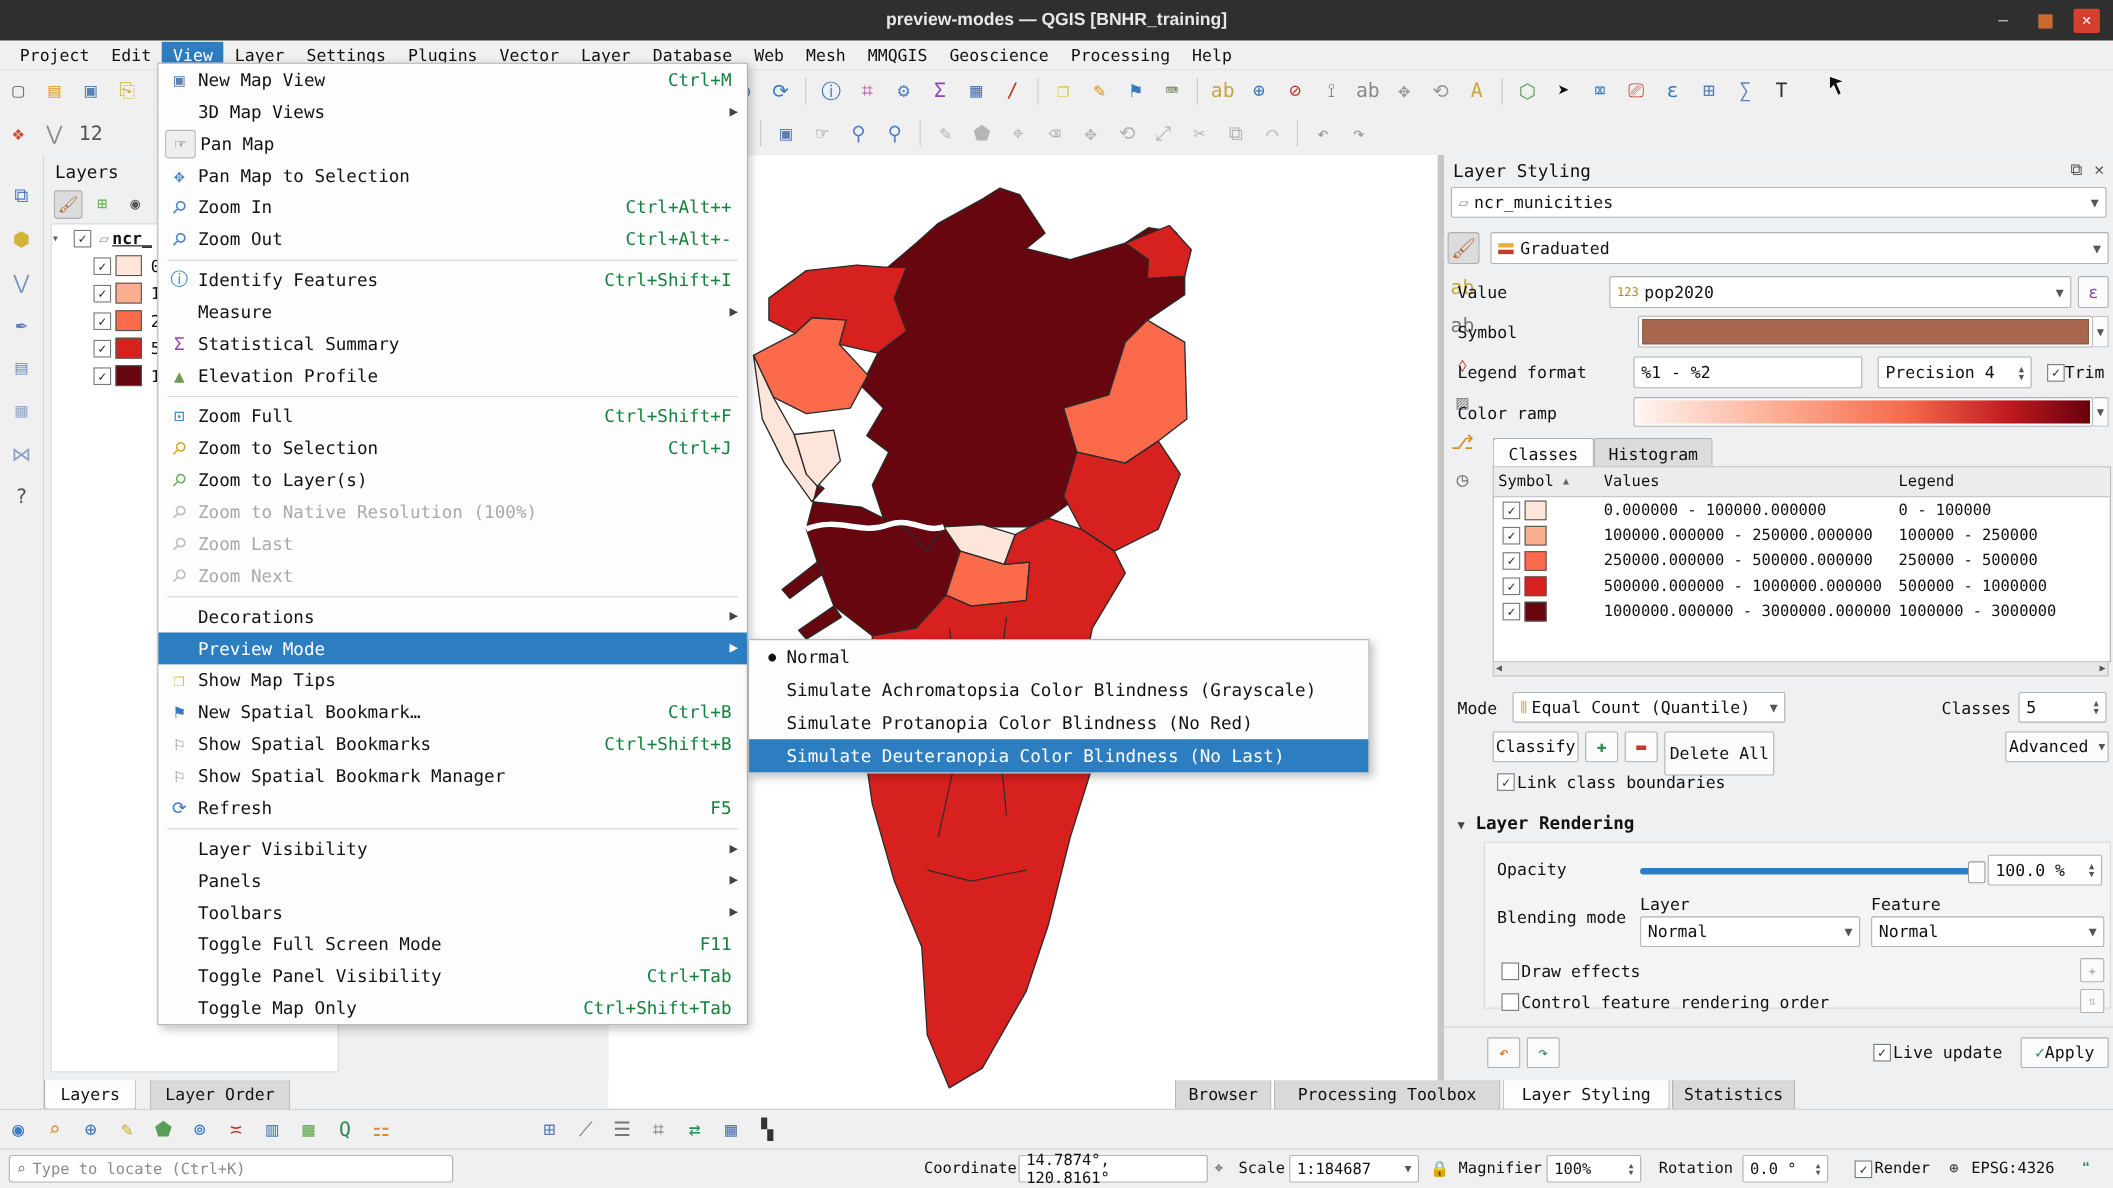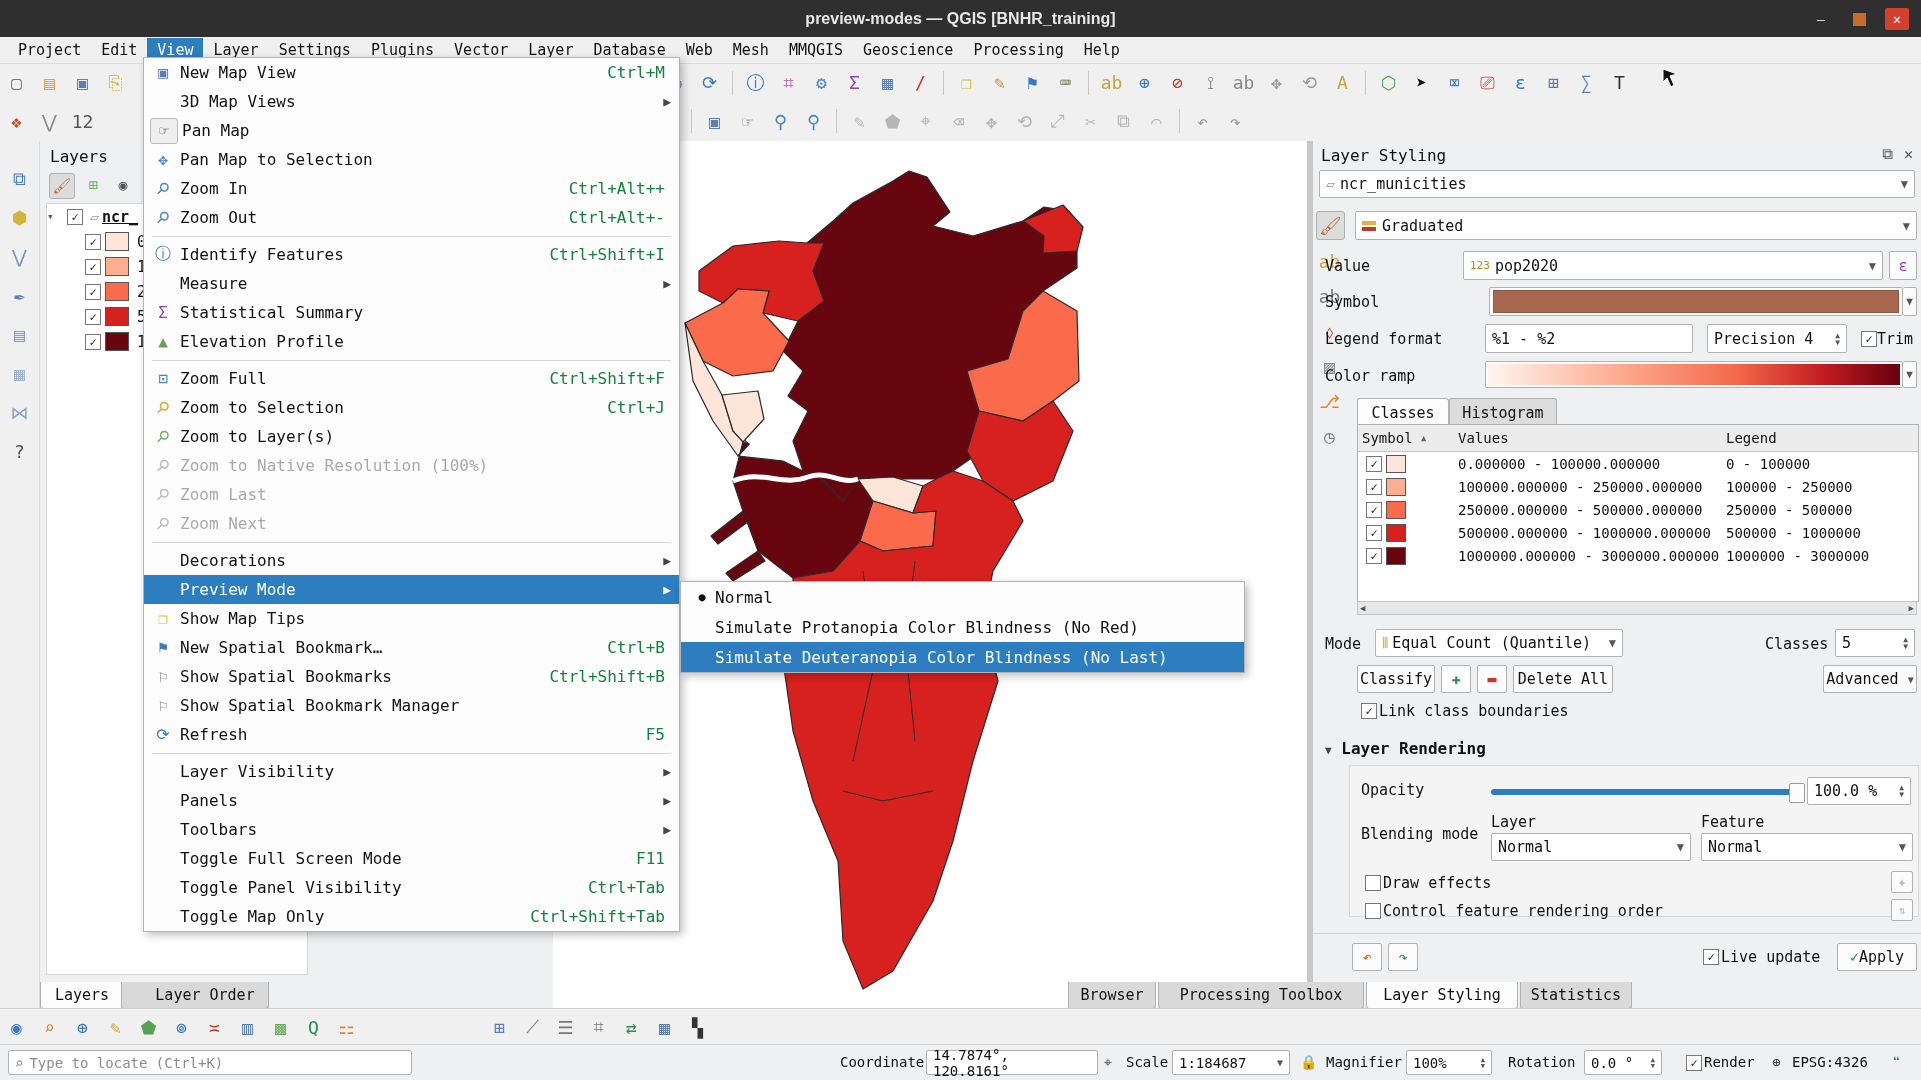--- a/index.html
+++ b/index.html
@@ -413,21 +413,21 @@
       <span>5</span>
       <span class="arrows">
           <span>▲</span>
           <span>▼</span>
         </span>
     </div>
 
     <div class="btn" style="left:44px;top:524px;width:78px;height:28px;">Classify</div>
     <div class="btn" style="left:128px;top:524px;width:30px;height:28px;color:#2e8b57;">✚</div>
     <div class="btn" style="left:164px;top:524px;width:30px;height:28px;color:#c0392b;">▬</div>
-    <div class="btn" style="left:200px;top:524px;width:100px;height:28px;">Delete All</div>
+    <div class="btn" style="left:200px;top:524px;width:100px;height:40px;">Delete All</div>
     <div class="btn" style="left:510px;top:524px;width:94px;height:28px;">
       <span>Advanced</span>&nbsp;<span style="font-size:10px;color:#555;">▼</span>
     </div>
 
     <span class="cb" style="position:absolute;left:44px;top:562px;">✓</span>
     <div class="lbl" style="left:66px;top:561px;">Link class boundaries</div>
 
     <div class="sect" style="left:12px;top:598px;">
       <span style="font-size:11px;color:#444;">▼</span>&nbsp;<span>Layer Rendering</span>
     </div>
@@ -471,21 +471,21 @@
     <div class="lbl" style="left:408px;top:807px;">Live update</div>
     <div class="btn" style="left:524px;top:802px;width:80px;height:28px;">
       <span style="color:#2e8b57;">✓</span>
         <span>Apply</span>
     </div>
   </div>
 
   <div class="docktab active" style="left:40px;top:982px;width:82px;">
       <span>Layers</span>
     </div>
-  <div class="docktab" style="left:121px;top:982px;width:126px;padding-left:20px;">
+  <div class="docktab" style="left:136px;top:982px;width:126px;">
       <span>Layer Order</span>
     </div>
   <div class="docktab" style="left:1068px;top:982px;width:86px;">
       <span>Browser</span>
     </div>
   <div class="docktab" style="left:1158px;top:982px;width:204px;">
       <span>Processing Toolbox</span>
     </div>
   <div class="docktab active" style="left:1366px;top:982px;width:150px;">
       <span>Layer Styling</span>
@@ -697,20 +697,24 @@
       </div>
     </div>
 
   <div id="submenu" class="popup">
       <div class="subrow">
         <span class="bullet">●</span>
         <span>Normal</span>
       </div>
       <div class="subrow">
         <span class="bullet"></span>
+        <span>Simulate Achromatopsia Color Blindness (Grayscale)</span>
+      </div>
+      <div class="subrow">
+        <span class="bullet"></span>
         <span>Simulate Protanopia Color Blindness (No Red)</span>
       </div>
       <div class="subrow hl">
         <span class="bullet"></span>
         <span>Simulate Deuteranopia Color Blindness (No Last)</span>
       </div>
     </div>
 
   <svg class="abs" style="left:1662px;top:68px;z-index:99;" width="20" height="22">
     <polygon points="1,1 15,6 8,8 12,17 9,19 5,10 1,14" fill="#111" stroke="#fff" stroke-width="1"></polygon>

